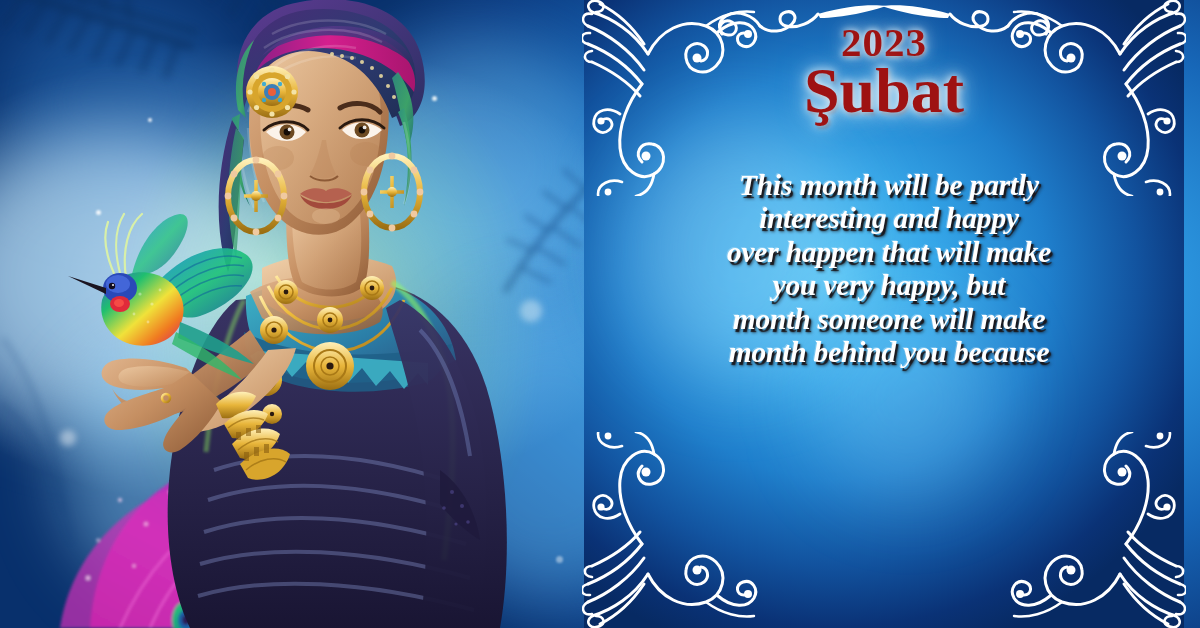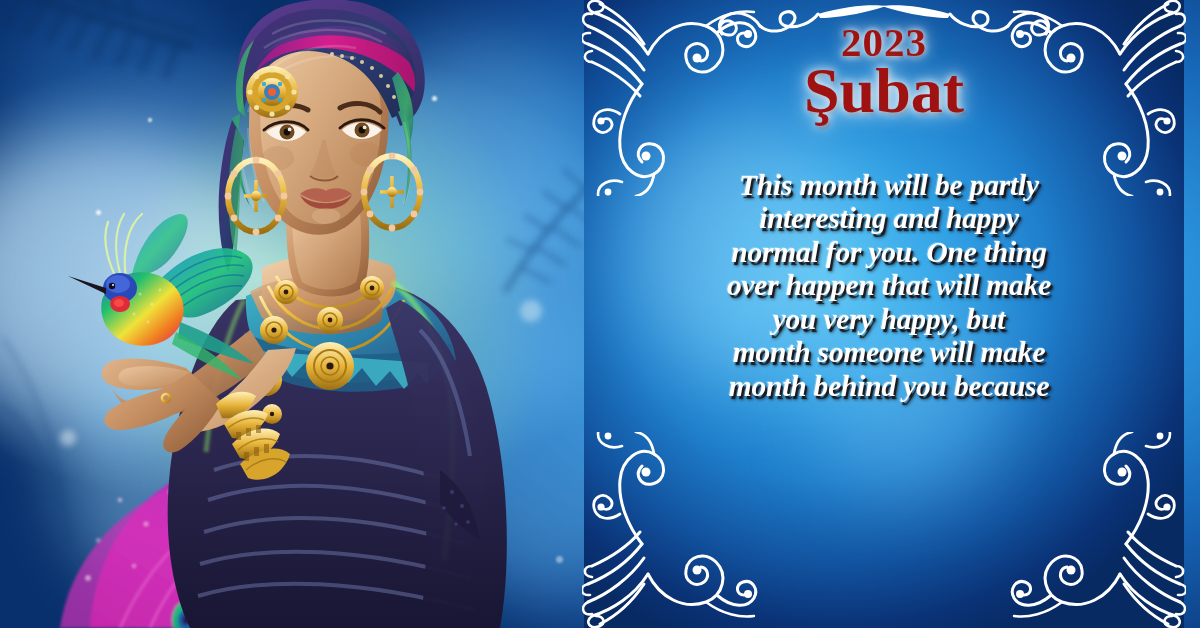--- a/index.html
+++ b/index.html
@@ -764,20 +764,19 @@
         </g>
       </svg>
     </div>
 
     <div class="year">2023</div>
     <div class="month">Şubat</div>
 
     <div class="forecast">
       <span class="ln">This month will be partly</span>
       <span class="ln">interesting and happy</span>
-      <span class="ln">normal for you. One thing</span>
       <span class="ln">over happen that will make</span>
       <span class="ln">you very happy, but</span>
       <span class="ln">month someone will make</span>
       <span class="ln">month behind you because</span>
     </div>
   </div>
 </div>
 
 </body></html>

